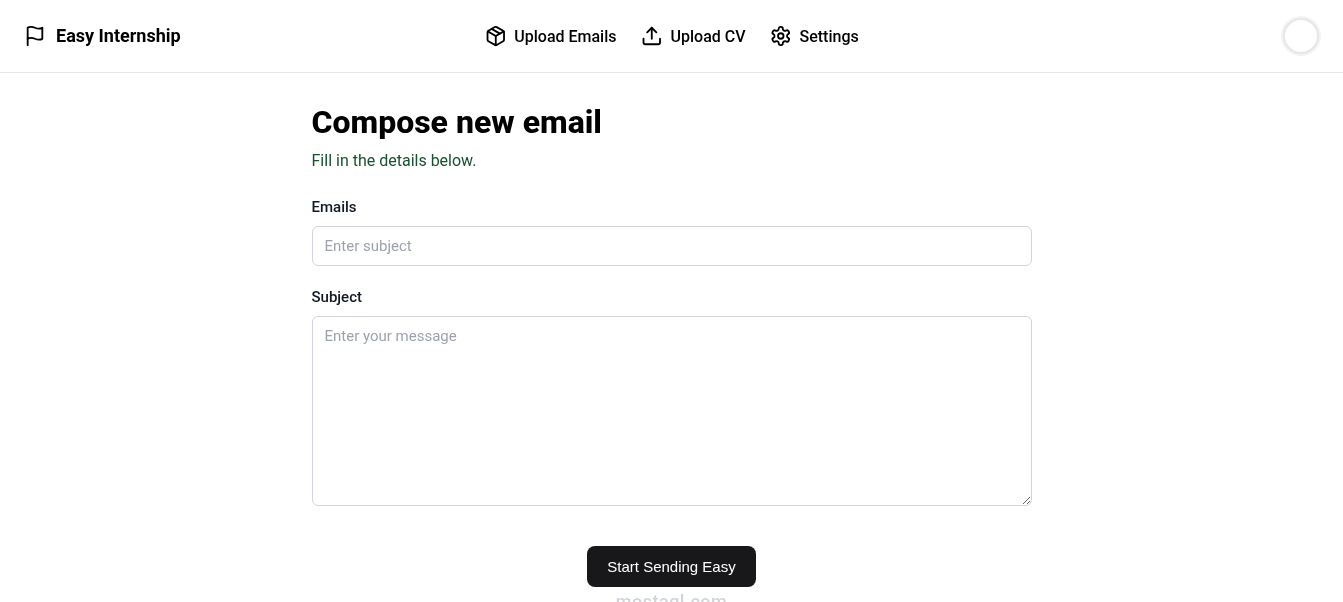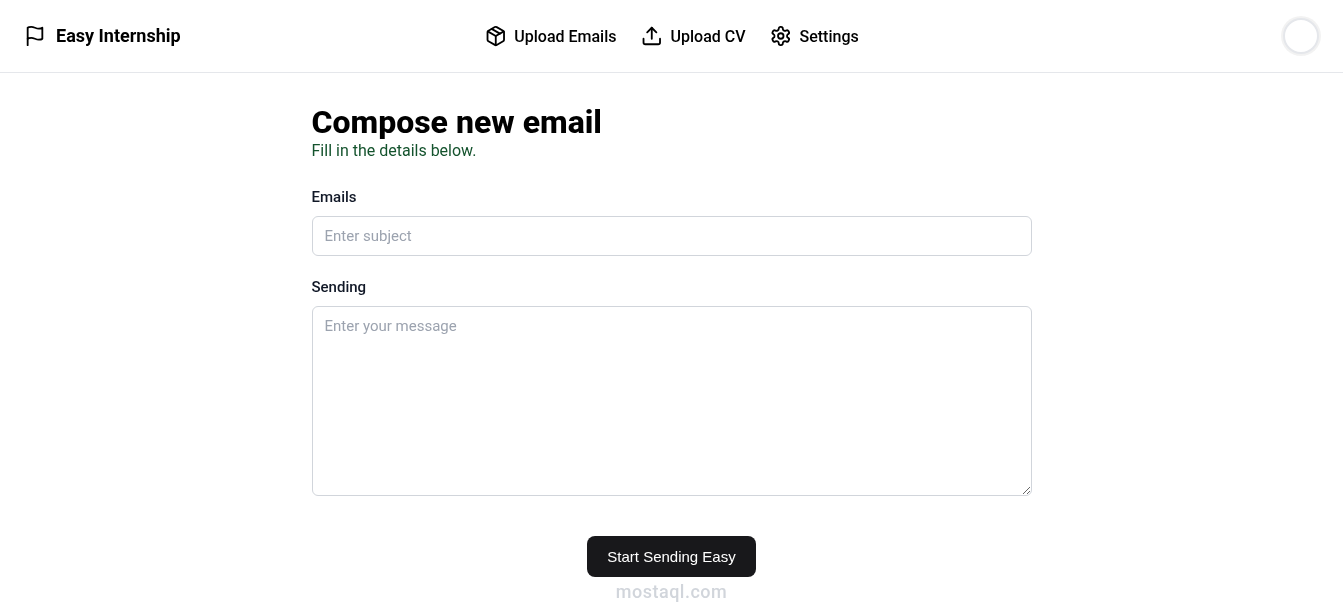--- a/index.html
+++ b/index.html
@@ -57,20 +57,21 @@
       box-shadow: 0 0 0 2px rgba(0,0,0,0.05);
     }
     .main {
       max-width: 768px;
       margin: 0 auto;
       padding: 30px 24px;
     }
     .page-title {
       font-size: 32px;
       font-weight: 800;
+      margin-bottom: 10px;
     }
     .page-subtitle {
       font-size: 16px;
       color: #14532d;
       margin-bottom: 28px;
     }
     .form-group {
       margin-bottom: 22px;
     }
     .form-label {
@@ -186,21 +187,21 @@
 <main class="main">
   <h1 class="page-title">Compose new email</h1>
   <p class="page-subtitle">Fill in the details below.</p>
 
   <div class="form-group">
     <label class="form-label">Emails</label>
     <input type="text" class="form-input" placeholder="Enter subject" style="">
   </div>
 
   <div class="form-group">
-    <label class="form-label">Sending</label>
+    <label class="form-label">Subject</label>
     <textarea class="form-textarea" placeholder="Enter your message" style=""></textarea>
   </div>
 
   <div class="center">
     <button class="primary-button">Start Sending Easy</button>
     <div class="watermark">mostaql.com</div>
   </div>
 </main>
 
 </body></html>

